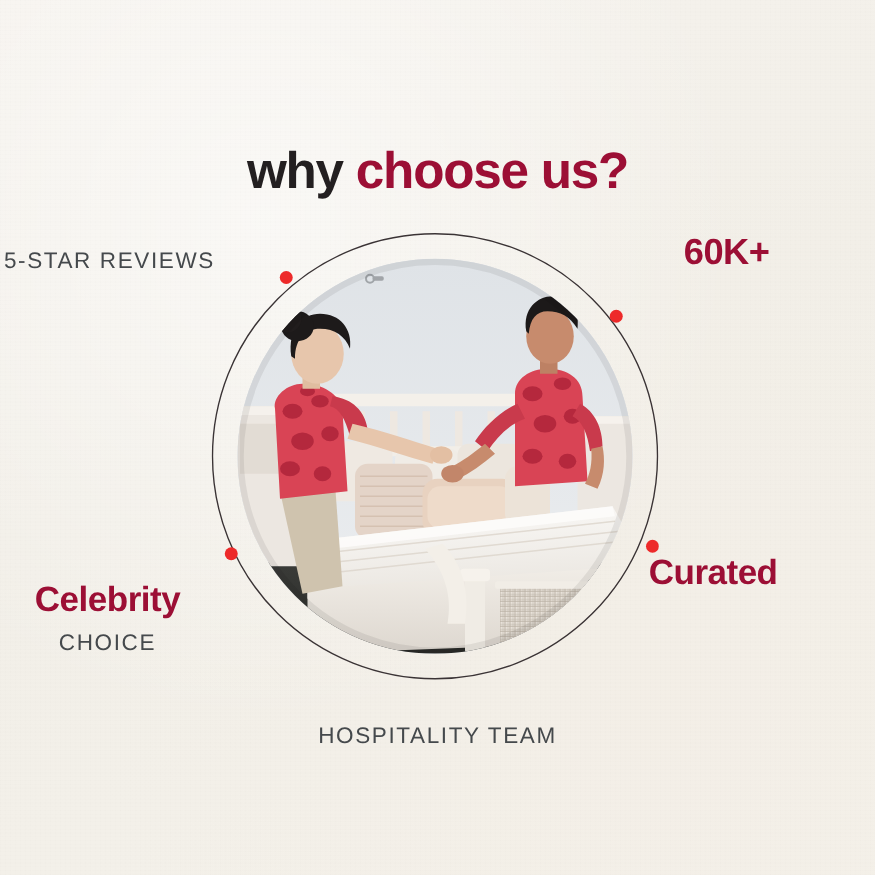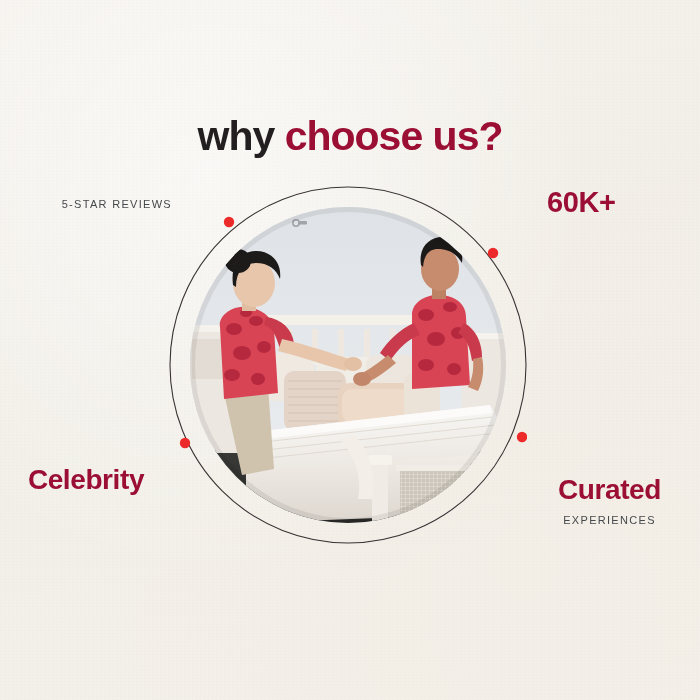--- a/index.html
+++ b/index.html
@@ -80,31 +80,31 @@
   .stat .big {
     color: #9c0f35;
     font-weight: bold;
     font-size: 29px;
     letter-spacing: -0.4px;
     white-space: nowrap;
     display: block;
   }
   .stat .sub {
     color: #45494c;
-    font-size: 11px;
+    font-size: 18px;
     letter-spacing: 1.3px;
     white-space: nowrap;
     display: block;
     margin-top: 11px;
   }
 
   #stat-reviews  { left: 0;   top: 188px; width: 172px; text-align: right; }
   #stat-guests   { left: 519px; top: 188px; width: 181px; text-align: left; margin-left: 28px; }
   #stat-celeb    { left: 0;   top: 466px; width: 172px; text-align: center; }
-  #stat-curated  { left: 519px; top: 476px; width: 181px; text-align: center; }
+  #stat-curated  { left: 519px; top: 444px; width: 181px; text-align: left; }
   #stat-team     { left: 175px; top: 568px; width: 350px; text-align: center; }
 
   #stat-celeb .big, #stat-curated .big, #stat-team .big { font-size: 28px; }
 </style>
 </head>
 <body>
 
 <div id="poster">
 
   <div id="grain"></div>
@@ -286,23 +286,24 @@
   <div class="stat" id="stat-reviews">
     <span class="sub">5-STAR REVIEWS</span>
   </div>
 
   <div class="stat" id="stat-guests">
     <span class="big">60K+</span>
   </div>
 
   <div class="stat" id="stat-celeb">
     <span class="big">Celebrity</span>
+    <span class="sub">CHOICE</span>
   </div>
 
   <div class="stat" id="stat-curated">
     <span class="big">Curated</span>
-    <span class="sub">EXPERIENCES</span>
   </div>
 
   <div class="stat" id="stat-team">
+    <span class="sub">HOSPITALITY TEAM</span>
   </div>
 
 </div>
 
 </body></html>

